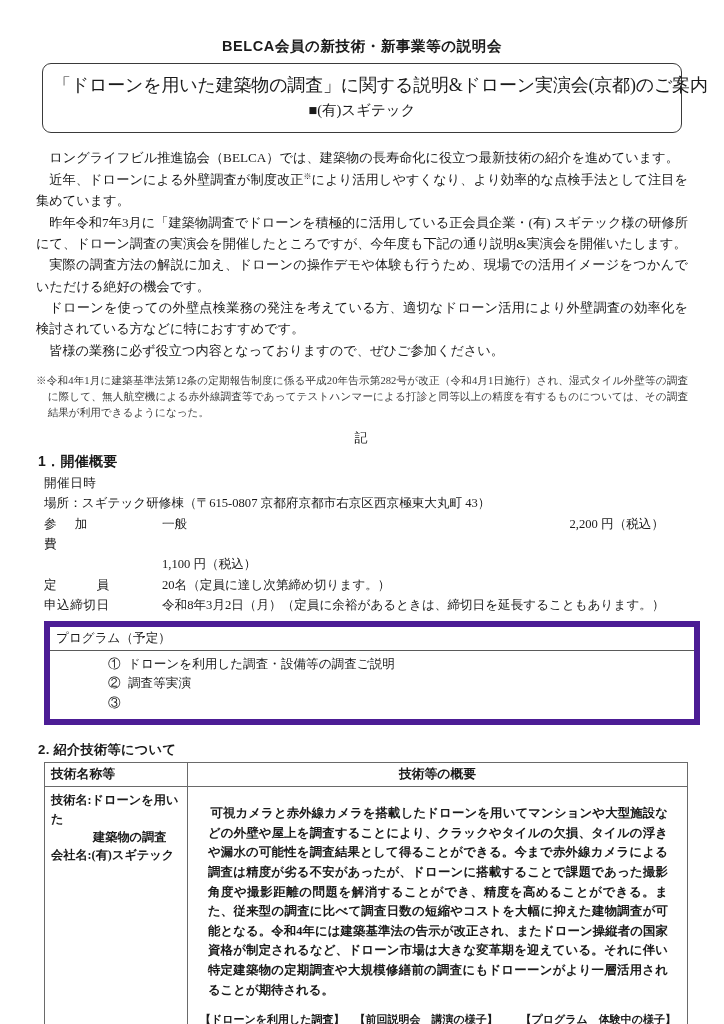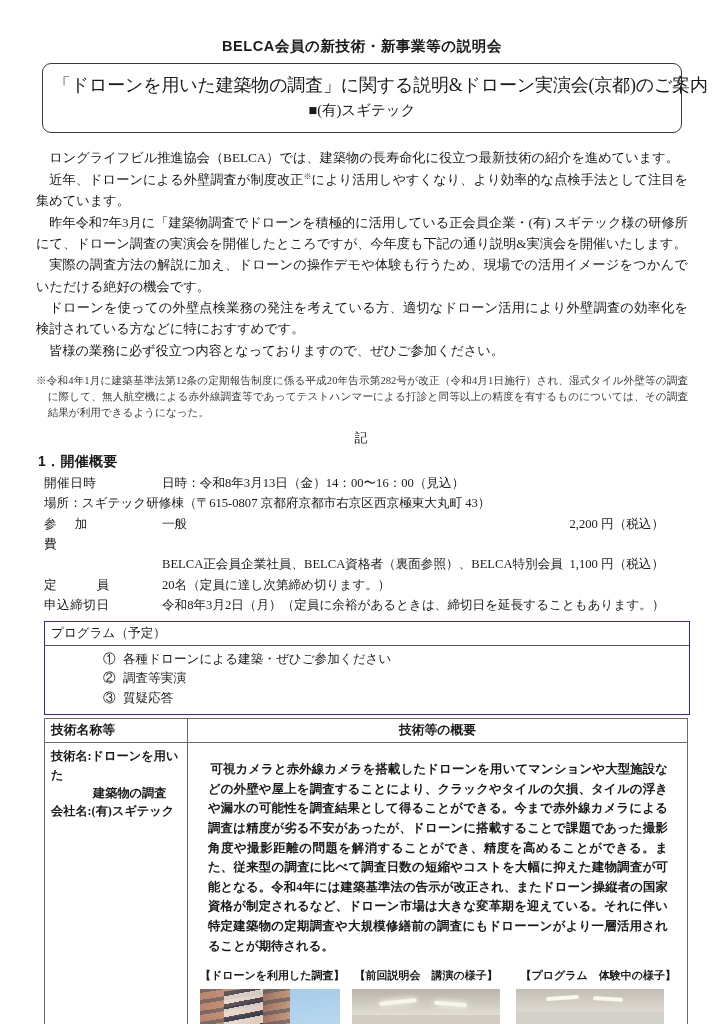--- a/index.html
+++ b/index.html
@@ -110,21 +110,21 @@
     letter-spacing: 0.5px;
   }
   .kv-label.sp { letter-spacing: 7.5px; }
   .kv-val { flex: 1 1 auto; }
   .kv-val.row2 { display: flex; justify-content: space-between; padding-right: 24px;}
   .kv-price { white-space: nowrap; }
 
   
   .prog-table {
     margin: 5px 14px 0 22px;
-    border: 1px solid #4c1d95;
+    border: 6px solid #4c1d95;
     border-collapse: collapse;
     width: calc(100% - 36px);
     font-size: 12.6px;
   }
   .prog-head {
     border-bottom: 1px solid #5a5a5a;
     padding: 3px 6px;
     line-height: 1.35;
   }
   .prog-body { padding: 4px 6px 5px 6px; }
@@ -247,67 +247,65 @@
     <p>※令和4年1月に建築基準法第12条の定期報告制度に係る平成20年告示第282号が改正（令和4月1日施行）され、湿式タイル外壁等の調査に際して、無人航空機による赤外線調査等であってテストハンマーによる打診と同等以上の精度を有するものについては、その調査結果が利用できるようになった。</p>
   </div>
 
   <div class="ki">記</div>
 
   <div class="sec-head">1．開催概要</div>
 
   <div class="kv-list">
     <div class="kv-row">
       <span class="kv-label">開催日時</span>
-      <span class="kv-val">日時：令和8年3月13日（金）14：00〜16：00（見込）</span>
     </div>
     <div class="kv-row">
       <span class="kv-val">場所：スギテック研修棟（〒615-0807 京都府京都市右京区西京極東大丸町 43）</span>
     </div>
     <div class="kv-row">
       <span class="kv-label sp">参 加 費</span>
       <span class="kv-val row2">
         <span>一般</span>
         <span class="kv-price">2,200 円（税込）</span>
       </span>
     </div>
     <div class="kv-row">
       <span class="kv-label"></span>
       <span class="kv-val row2">
-        <span>BELCA正会員企業社員、BELCA資格者（裏面参照）、BELCA特別会員</span>
         <span class="kv-price">1,100 円（税込）</span>
       </span>
     </div>
     <div class="kv-row">
       <span class="kv-label">定　　　員</span>
       <span class="kv-val">20名（定員に達し次第締め切ります。）</span>
     </div>
     <div class="kv-row">
       <span class="kv-label">申込締切日</span>
       <span class="kv-val">令和8年3月2日（月）（定員に余裕があるときは、締切日を延長することもあります。）</span>
     </div>
   </div>
 
   <div class="prog-table">
     <div class="prog-head">プログラム（予定）</div>
     <div class="prog-body">
       <div class="prog-item">
         <span class="prog-num">①</span>
-        <span class="prog-label">各種ドローンによる建築・ぜひご参加ください</span>
+        <span class="prog-label">ドローンを利用した調査・設備等の調査ご説明</span>
       </div>
       <div class="prog-item">
         <span class="prog-num">②</span>
         <span class="prog-label">調査等実演</span>
       </div>
       <div class="prog-item">
         <span class="prog-num">③</span>
-        <span class="prog-label">質疑応答</span>
       </div>
     </div>
   </div>
 
+  <div class="sec-head-2">2. 紹介技術等について</div>
 
   <table class="tech-table">
     <thead>
       <tr>
         <th class="th-name">技術名称等</th>
         <th class="th-desc">技術等の概要</th>
       </tr>
     </thead>
     <tbody>
       <tr>

